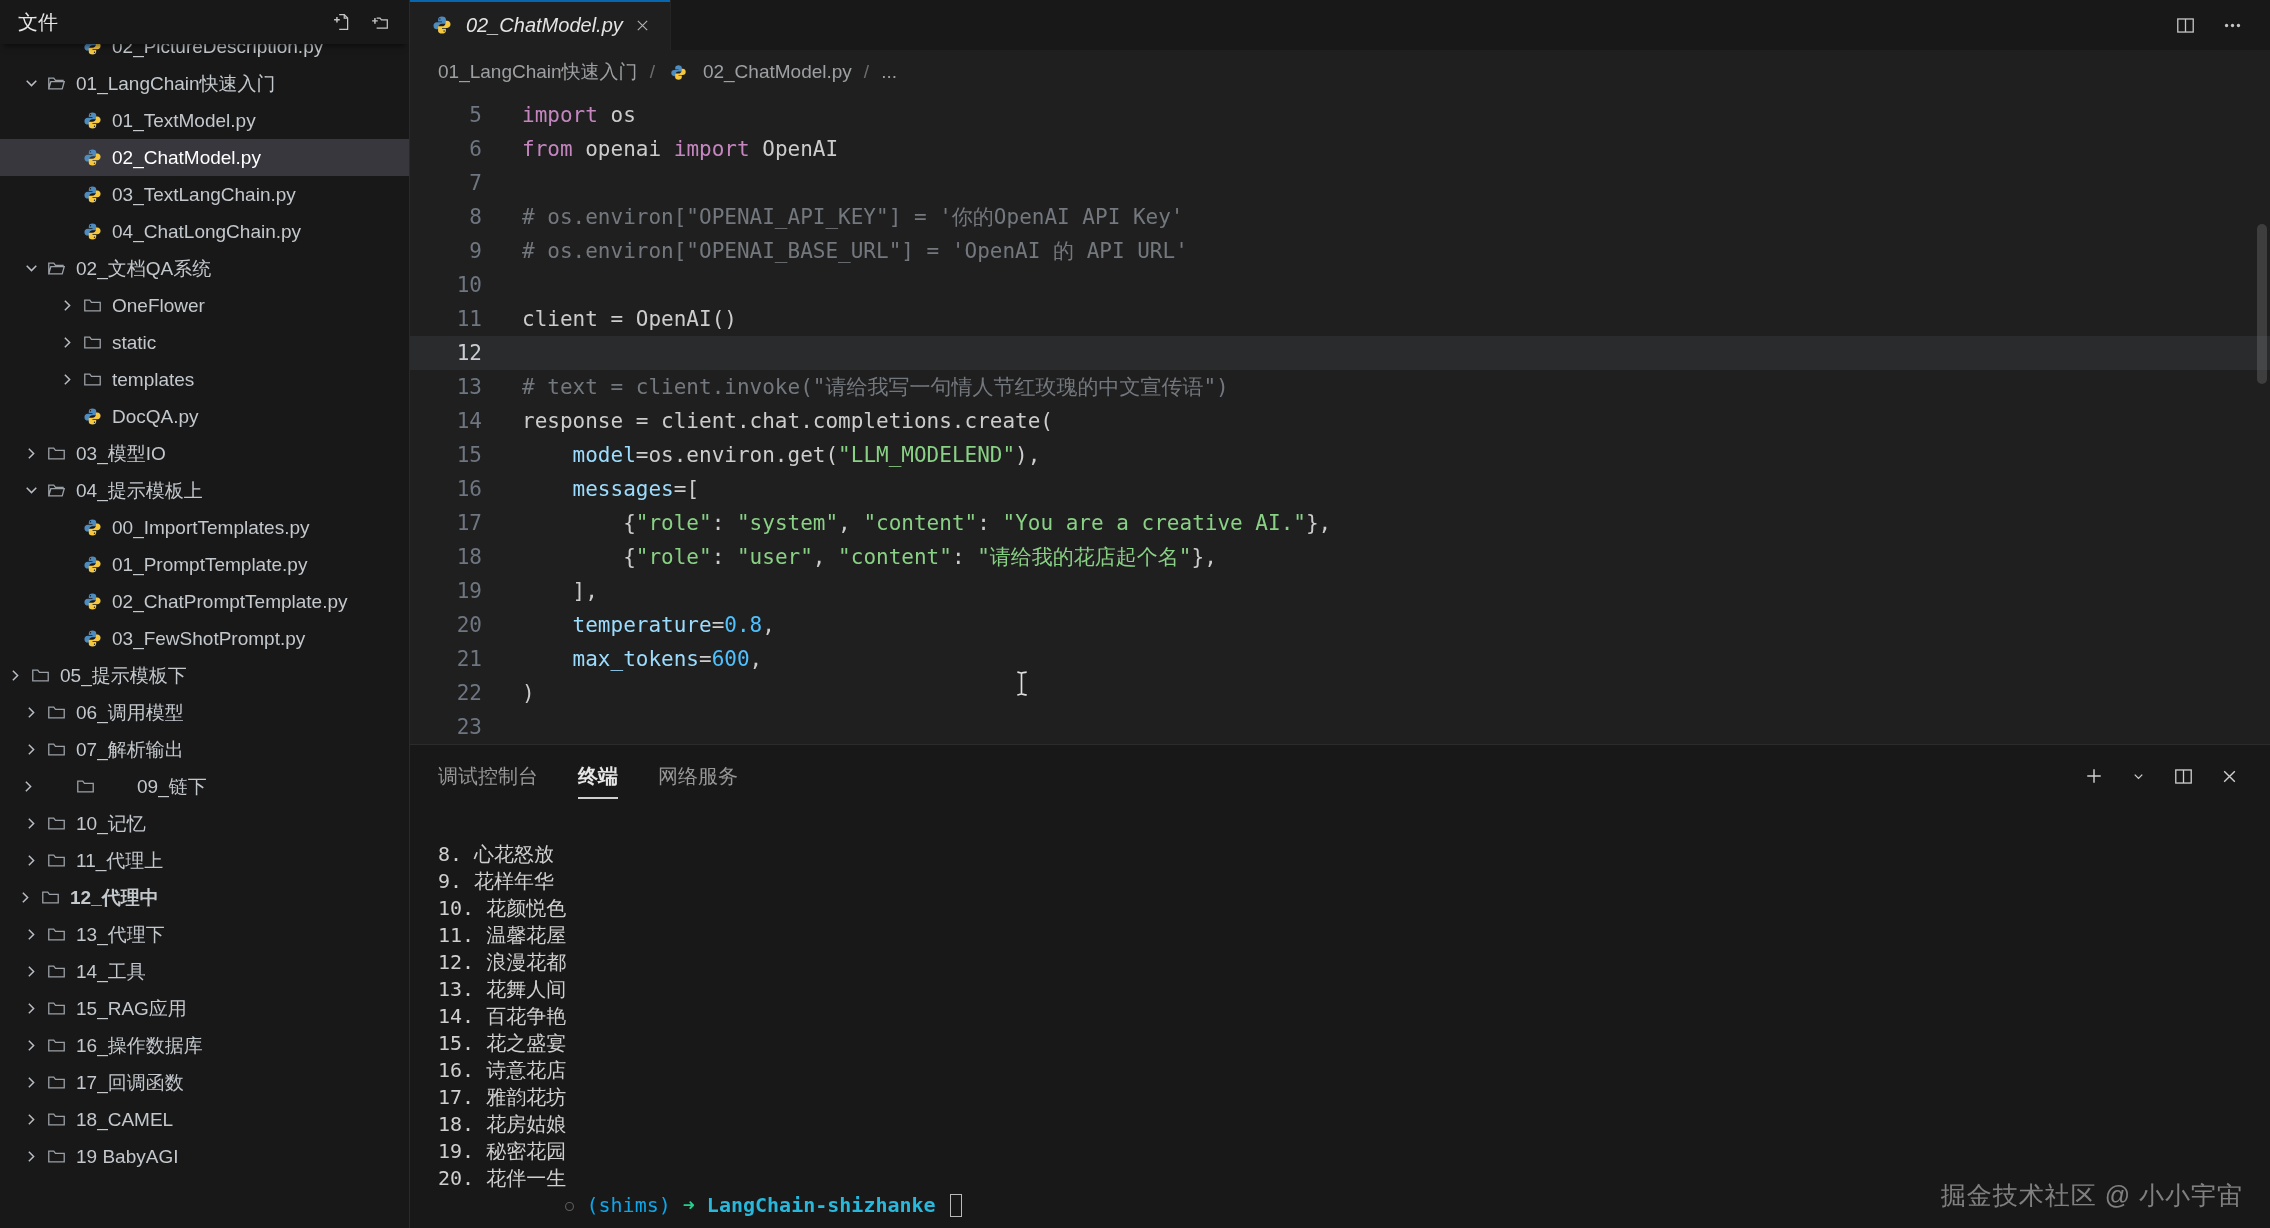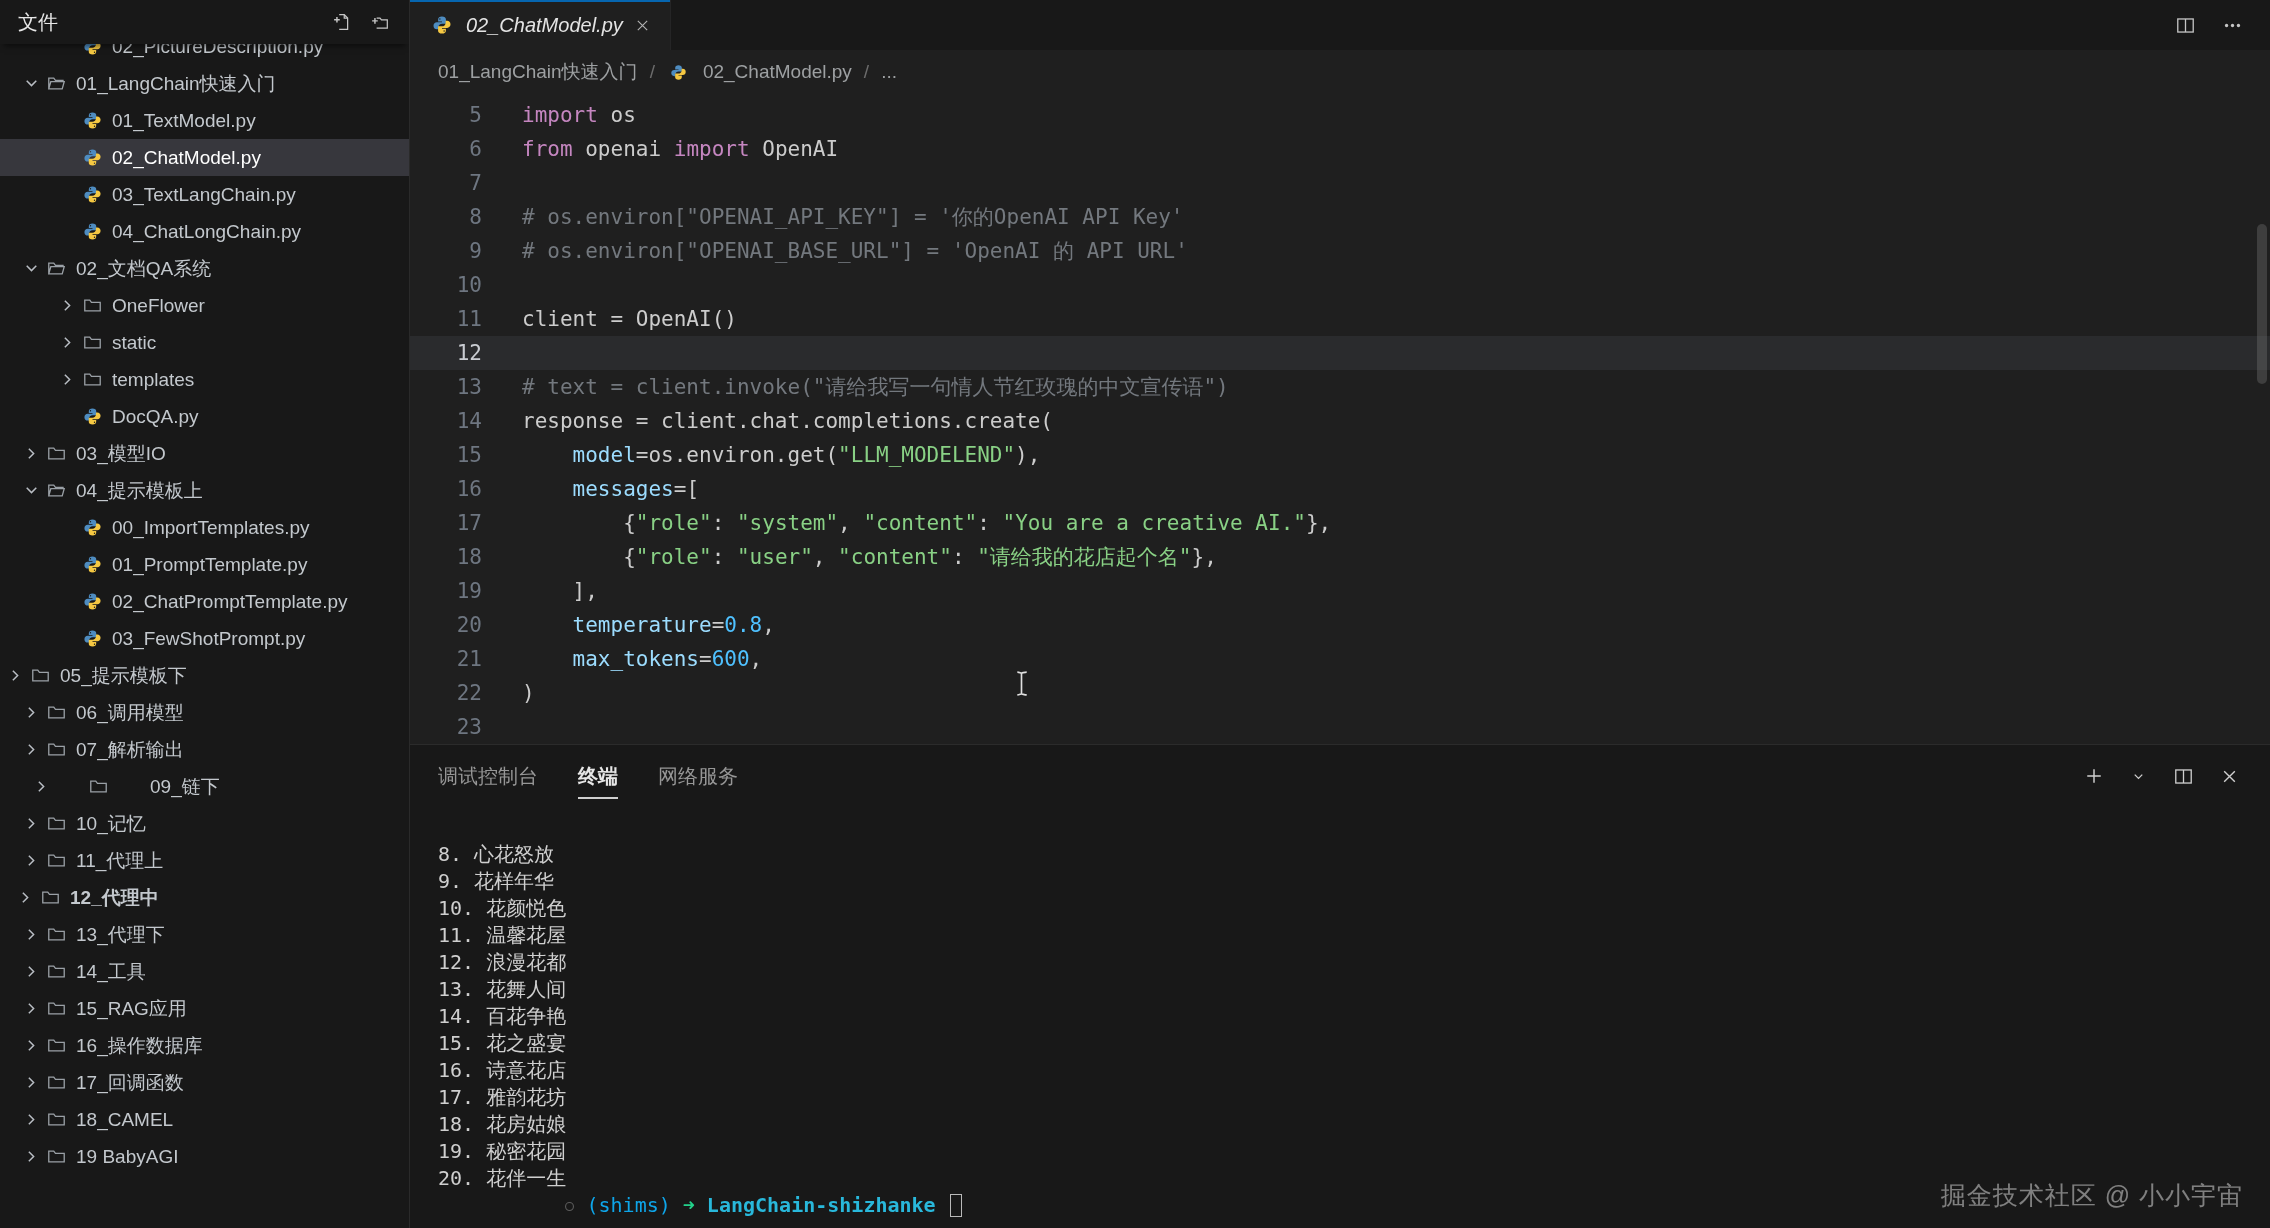--- a/index.html
+++ b/index.html
@@ -329,21 +329,21 @@
                 <path d="M5.5 3.5 10 8l-4.5 4.5" fill="none" stroke="#b9bec4" stroke-width="1.4"></path>
               </svg>
             </span>
             <span class="ticon">
               <svg width="19" height="19" viewBox="0 0 16 16">
                 <path d="M1.5 3.5h4.2l1.4 1.8h7.4v7.2h-13z" fill="none" stroke="#9aa0a6" stroke-width="1.1"></path>
               </svg>
             </span>
             <span class="tlabel">07_解析输出</span>
           </div>
-          <div class="tree-row" style="padding-left: 28px; gap: 32px;">
+          <div class="tree-row" style="padding-left: 15px; gap: 32px;">
             <span class="chev">
               <svg width="17" height="17" viewBox="0 0 16 16">
                 <path d="M5.5 3.5 10 8l-4.5 4.5" fill="none" stroke="#b9bec4" stroke-width="1.4"></path>
               </svg>
             </span>
             <span class="ticon">
               <svg width="19" height="19" viewBox="0 0 16 16">
                 <path d="M1.5 3.5h4.2l1.4 1.8h7.4v7.2h-13z" fill="none" stroke="#9aa0a6" stroke-width="1.1"></path>
               </svg>
             </span>

